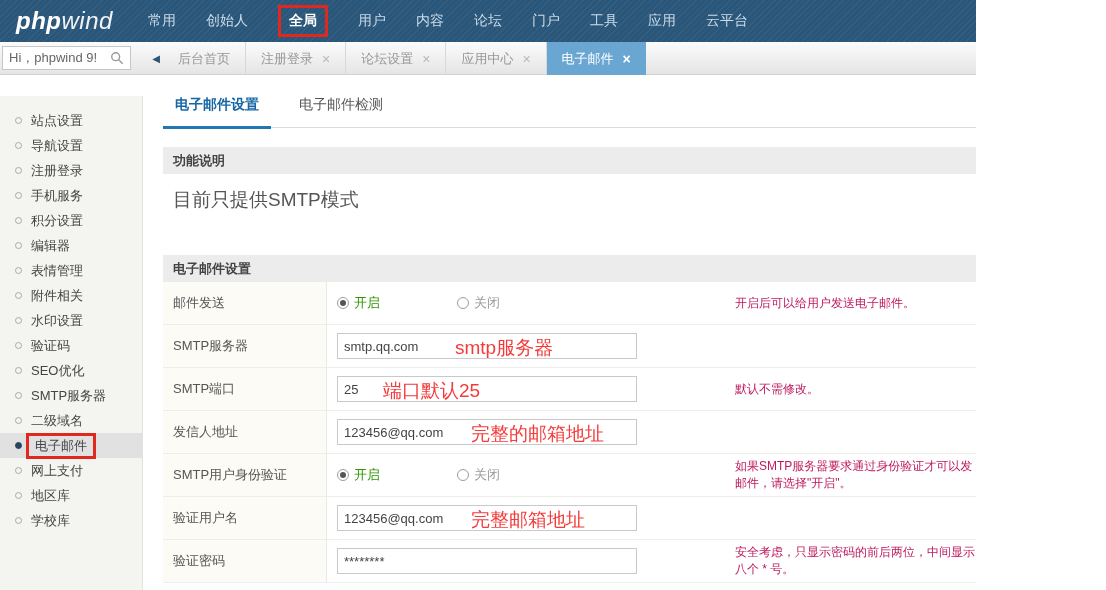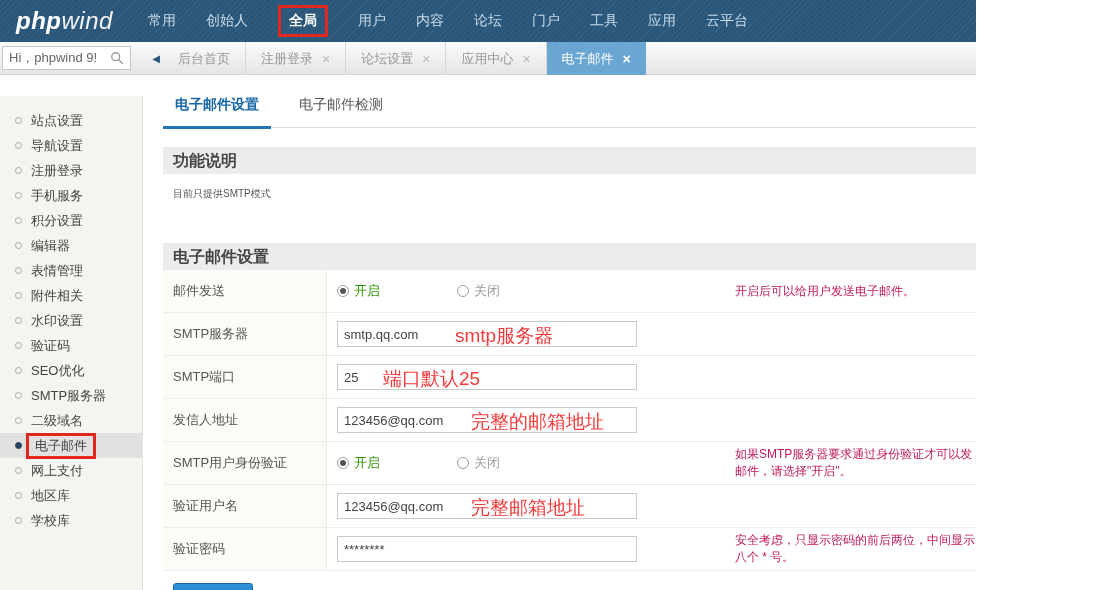--- a/index.html
+++ b/index.html
@@ -45,22 +45,22 @@
   .side-item.active .bullet { background:#27455f; border-color:#27455f; }
   .side-label.red-frame { border:3px solid var(--highlight-red,#e0281e); padding:1px 6px; margin-left:4px; }
 
   
   .main { position:absolute; top:75px; left:144px; right:0; bottom:0; background:#fff; padding-left:19px; }
   .main-tabs { display:flex; padding-top:16px; border-bottom:1px solid #dcdcdc; }
   .mtab { font-size:14px; color:#555; padding:0 12px 9px; line-height:26px; cursor:pointer; margin-right:16px; }
   .mtab.active { color:var(--link-blue,#1766a5); font-weight:bold; border-bottom:3px solid #2176b5; margin-bottom:-2px; }
 
   .section-hd { margin-top:19px; height:27px; line-height:27px; background:#ececec;
-    padding-left:10px; font-size:16px; font-weight:bold; color:#444; }
-  .section-desc { padding:13px 10px 23px; font-size:10px; color:#555; }
+    padding-left:10px; font-size:13px; font-weight:bold; color:#444; }
+  .section-desc { padding:13px 10px 23px; font-size:19px; color:#555; }
 
   .frow { display:flex; align-items:center; min-height:43px; border-bottom:1px solid #ededea; }
   .cell-label { width:164px; align-self:stretch; display:flex; align-items:center;
     background:#fcfbf6; border-right:1px solid #e9e9e4; padding-left:10px; font-size:13px; color:#555; }
   .cell-field { width:400px; padding-left:10px; display:flex; align-items:center; }
   .cell-note { flex:1; font-size:12px; color:#be185d; padding-left:8px; }
 
   .input-wrap { position:relative; display:inline-block; }
   .txt { width:300px; height:26px; border:1px solid #c9c9c9; font-size:13px; color:#444;
     padding:0 6px; font-family:"Liberation Sans","DejaVu Sans",sans-serif; background:#fff; }
@@ -237,20 +237,21 @@
           <div class="cell-field">
             <span class="input-wrap"><input class="txt" type="text" value="smtp.qq.com" style=""><span class="annot" style="left: 118px;">smtp服务器</span></span>
           </div>
           <div class="cell-note"></div>
         </div>
         <div class="frow">
           <div class="cell-label">SMTP端口</div>
           <div class="cell-field">
             <span class="input-wrap"><input class="txt" type="text" value="25" style=""><span class="annot" style="left: 46px;">端口默认25</span></span>
           </div>
+          <div class="cell-note">默认不需修改。</div>
         </div>
         <div class="frow">
           <div class="cell-label">发信人地址</div>
           <div class="cell-field">
             <span class="input-wrap"><input class="txt" type="text" value="123456@qq.com" style=""><span class="annot" style="left: 134px;">完整的邮箱地址</span></span>
           </div>
           <div class="cell-note"></div>
         </div>
         <div class="frow">
           <div class="cell-label">SMTP用户身份验证</div>

